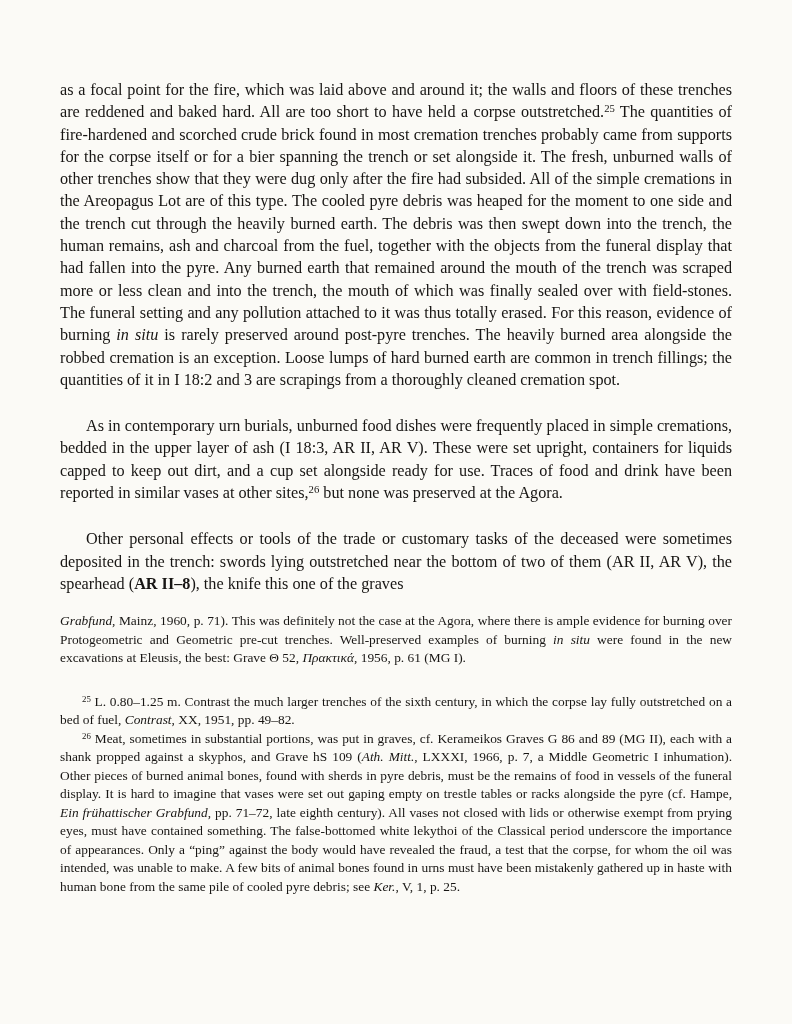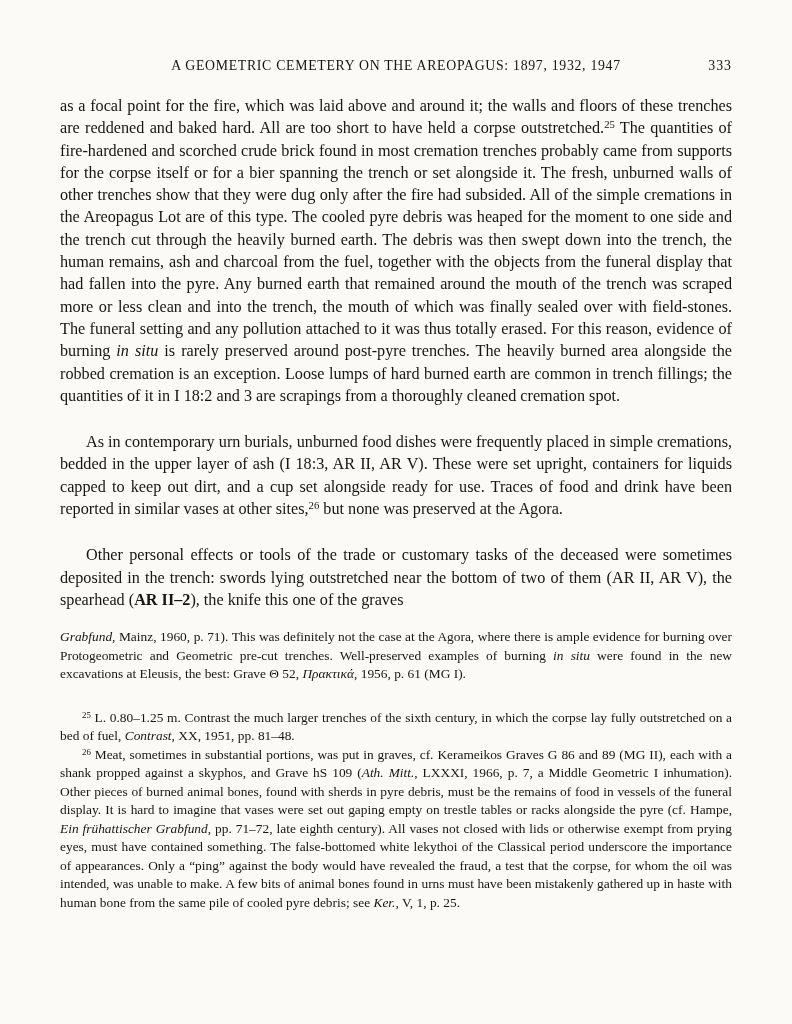--- a/index.html
+++ b/index.html
@@ -73,33 +73,29 @@
     font-size: 66%;
     vertical-align: 0.5em;
     line-height: 0;
   }
 </style>
 </head>
 <body>
 
 <div class="page">
 
-  <header class="page-header">
-    <span class="running-head">A GEOMETRIC CEMETERY ON THE AREOPAGUS: 1897, 1932, 1947</span>
-    <span class="page-number">333</span>
-  </header>
 
   <main class="body-block">
     <p class="body-para"><span>as a focal point for the fire, which was laid above and around it; the walls and floors of these trenches are reddened and baked hard. All are too short to have held a corpse outstretched.</span><span class="run-sup">25</span><span> The quantities of fire-hardened and scorched crude brick found in most cremation trenches probably came from supports for the corpse itself or for a bier spanning the trench or set alongside it. The fresh, unburned walls of other trenches show that they were dug only after the fire had subsided. All of the simple cremations in the Areopagus Lot are of this type. The cooled pyre debris was heaped for the moment to one side and the trench cut through the heavily burned earth. The debris was then swept down into the trench, the human remains, ash and charcoal from the fuel, together with the objects from the funeral display that had fallen into the pyre. Any burned earth that remained around the mouth of the trench was scraped more or less clean and into the trench, the mouth of which was finally sealed over with field-stones. The funeral setting and any pollution attached to it was thus totally erased. For this reason, evidence of burning </span><span class="run-italic">in situ</span><span> is rarely preserved around post-pyre trenches. The heavily burned area alongside the robbed cremation is an exception. Loose lumps of hard burned earth are common in trench fillings; the quantities of it in I 18:2 and 3 are scrapings from a thoroughly cleaned cremation spot.</span></p>
     <p class="body-para indent"><span>As in contemporary urn burials, unburned food dishes were frequently placed in simple cremations, bedded in the upper layer of ash (I 18:3, AR II, AR V). These were set upright, containers for liquids capped to keep out dirt, and a cup set alongside ready for use. Traces of food and drink have been reported in similar vases at other sites,</span><span class="run-sup">26</span><span> but none was preserved at the Agora.</span></p>
-    <p class="body-para indent"><span>Other personal effects or tools of the trade or customary tasks of the deceased were sometimes deposited in the trench: swords lying outstretched near the bottom of two of them (AR II, AR V), the spearhead (</span><span class="run-bold">AR II–2</span><span>), the knife this one of the graves</span></p>
+    <p class="body-para indent"><span>Other personal effects or tools of the trade or customary tasks of the deceased were sometimes deposited in the trench: swords lying outstretched near the bottom of two of them (AR II, AR V), the spearhead (</span><span class="run-bold">AR II–8</span><span>), the knife this one of the graves</span></p>
   </main>
 
   <section class="notes-block">
     <p class="note-continuation"><span class="run-italic">Grabfund</span><span>, Mainz, 1960, p. 71). This was definitely not the case at the Agora, where there is ample evidence for burning over Protogeometric and Geometric pre-cut trenches. Well-preserved examples of burning </span><span class="run-italic">in situ</span><span> were found in the new excavations at Eleusis, the best: Grave Θ 52, </span><span class="run-italic">Πρακτικά</span><span>, 1956, p. 61 (MG I).</span></p>
   </section>
 
   <section class="footnotes">
-    <p class="footnote"><span class="run-sup">25</span><span> L. 0.80–1.25 m. Contrast the much larger trenches of the sixth century, in which the corpse lay fully outstretched on a bed of fuel, </span><span class="run-italic">Contrast</span><span>, XX, 1951, pp. 81–48.</span></p>
+    <p class="footnote"><span class="run-sup">25</span><span> L. 0.80–1.25 m. Contrast the much larger trenches of the sixth century, in which the corpse lay fully outstretched on a bed of fuel, </span><span class="run-italic">Contrast</span><span>, XX, 1951, pp. 49–82.</span></p>
     <p class="footnote"><span class="run-sup">26</span><span> Meat, sometimes in substantial portions, was put in graves, cf. Kerameikos Graves G 86 and 89 (MG II), each with a shank propped against a skyphos, and Grave hS 109 (</span><span class="run-italic">Ath. Mitt.</span><span>, LXXXI, 1966, p. 7, a Middle Geometric I inhumation). Other pieces of burned animal bones, found with sherds in pyre debris, must be the remains of food in vessels of the funeral display. It is hard to imagine that vases were set out gaping empty on trestle tables or racks alongside the pyre (cf. Hampe, </span><span class="run-italic">Ein frühattischer Grabfund</span><span>, pp. 71–72, late eighth century). All vases not closed with lids or otherwise exempt from prying eyes, must have contained something. The false-bottomed white lekythoi of the Classical period underscore the importance of appearances. Only a “ping” against the body would have revealed the fraud, a test that the corpse, for whom the oil was intended, was unable to make. A few bits of animal bones found in urns must have been mistakenly gathered up in haste with human bone from the same pile of cooled pyre debris; see </span><span class="run-italic">Ker.</span><span>, V, 1, p. 25.</span></p>
   </section>
 
 </div>
 
 </body></html>

